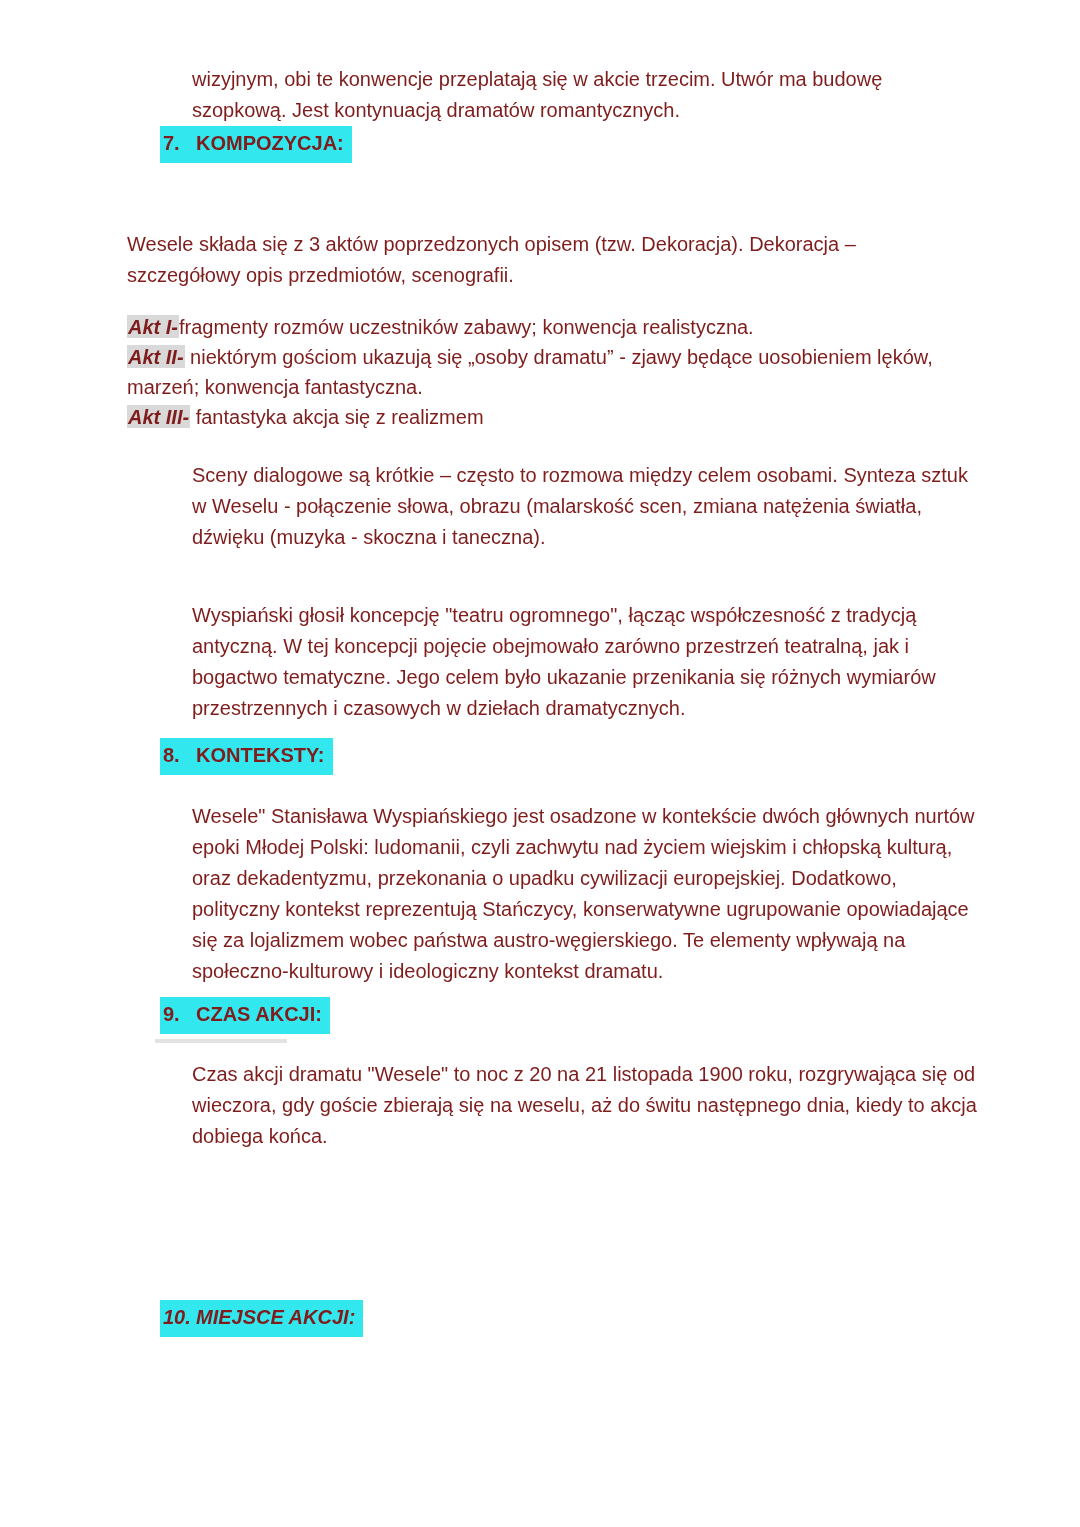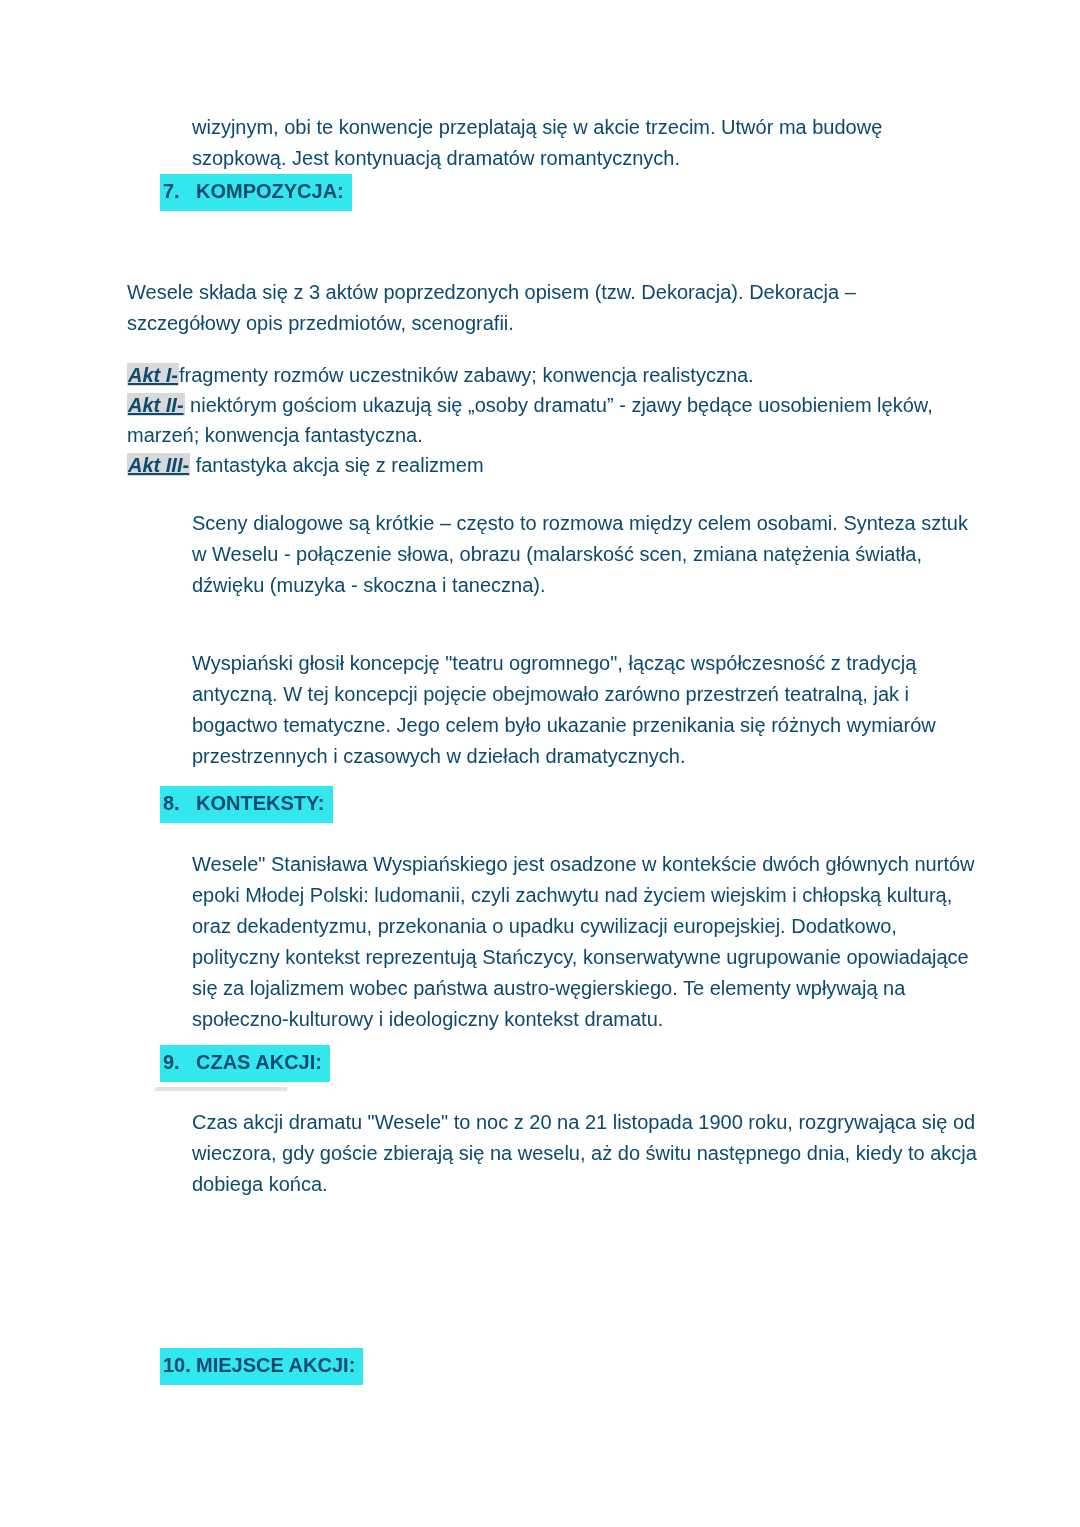--- a/index.html
+++ b/index.html
@@ -6,25 +6,25 @@
     margin: 0;
     padding: 0;
     background: #ffffff;
   }
   .page {
     position: relative;
     width: 1076px;
     height: 1527px;
     background: #ffffff;
     box-sizing: border-box;
-    padding: 112px 113px 0 127px;
+    padding: 64px 113px 0 127px;
     font-family: "Liberation Sans", "DejaVu Sans", sans-serif;
     font-size: 20px;
     line-height: 31px;
-    color: #0c4a6e;
+    color: #7f1d1d;
     overflow: hidden;
   }
   p { margin: 0; }
   .indent {
     margin-left: 65px;
     width: 785px;
   }
   .flush {
     width: 840px;
   }
@@ -38,36 +38,35 @@
   .heading-8    { margin-top: 14px;  margin-left: 33px; }
   .p-konteksty  { margin-top: 26px; }
   .heading-9    { margin-top: 10px;  margin-left: 33px; }
   .gray-strip   {
     width: 132px;
     height: 4px;
     background: #e3e3e3;
     margin: 5px 0 0 28px;
   }
   .p-czas       { margin-top: 16px; }
-  .heading-10   { margin-top: 148px; margin-left: 33px; }
+  .heading-10   { margin-top: 148px; margin-left: 33px; font-style: italic; }
 
   .hl-cyan {
     display: inline-block;
     background: #33e7ee;
     font-weight: bold;
     padding: 1px 8px 3px 3px;
   }
   .h-num {
     display: inline-block;
     min-width: 33px;
   }
   .akt-label {
     font-weight: bold;
     font-style: italic;
-    text-decoration: underline;
     background: #d9d9d9;
     padding: 1px 1px 0 1px;
   }
 </style>
 </head>
 <body>
 
 <div class="page">
 
   <p class="indent p-intro">wizyjnym, obi te konwencje przeplatają się w akcie trzecim. Utwór ma budowę szopkową. Jest kontynuacją dramatów romantycznych.</p>

